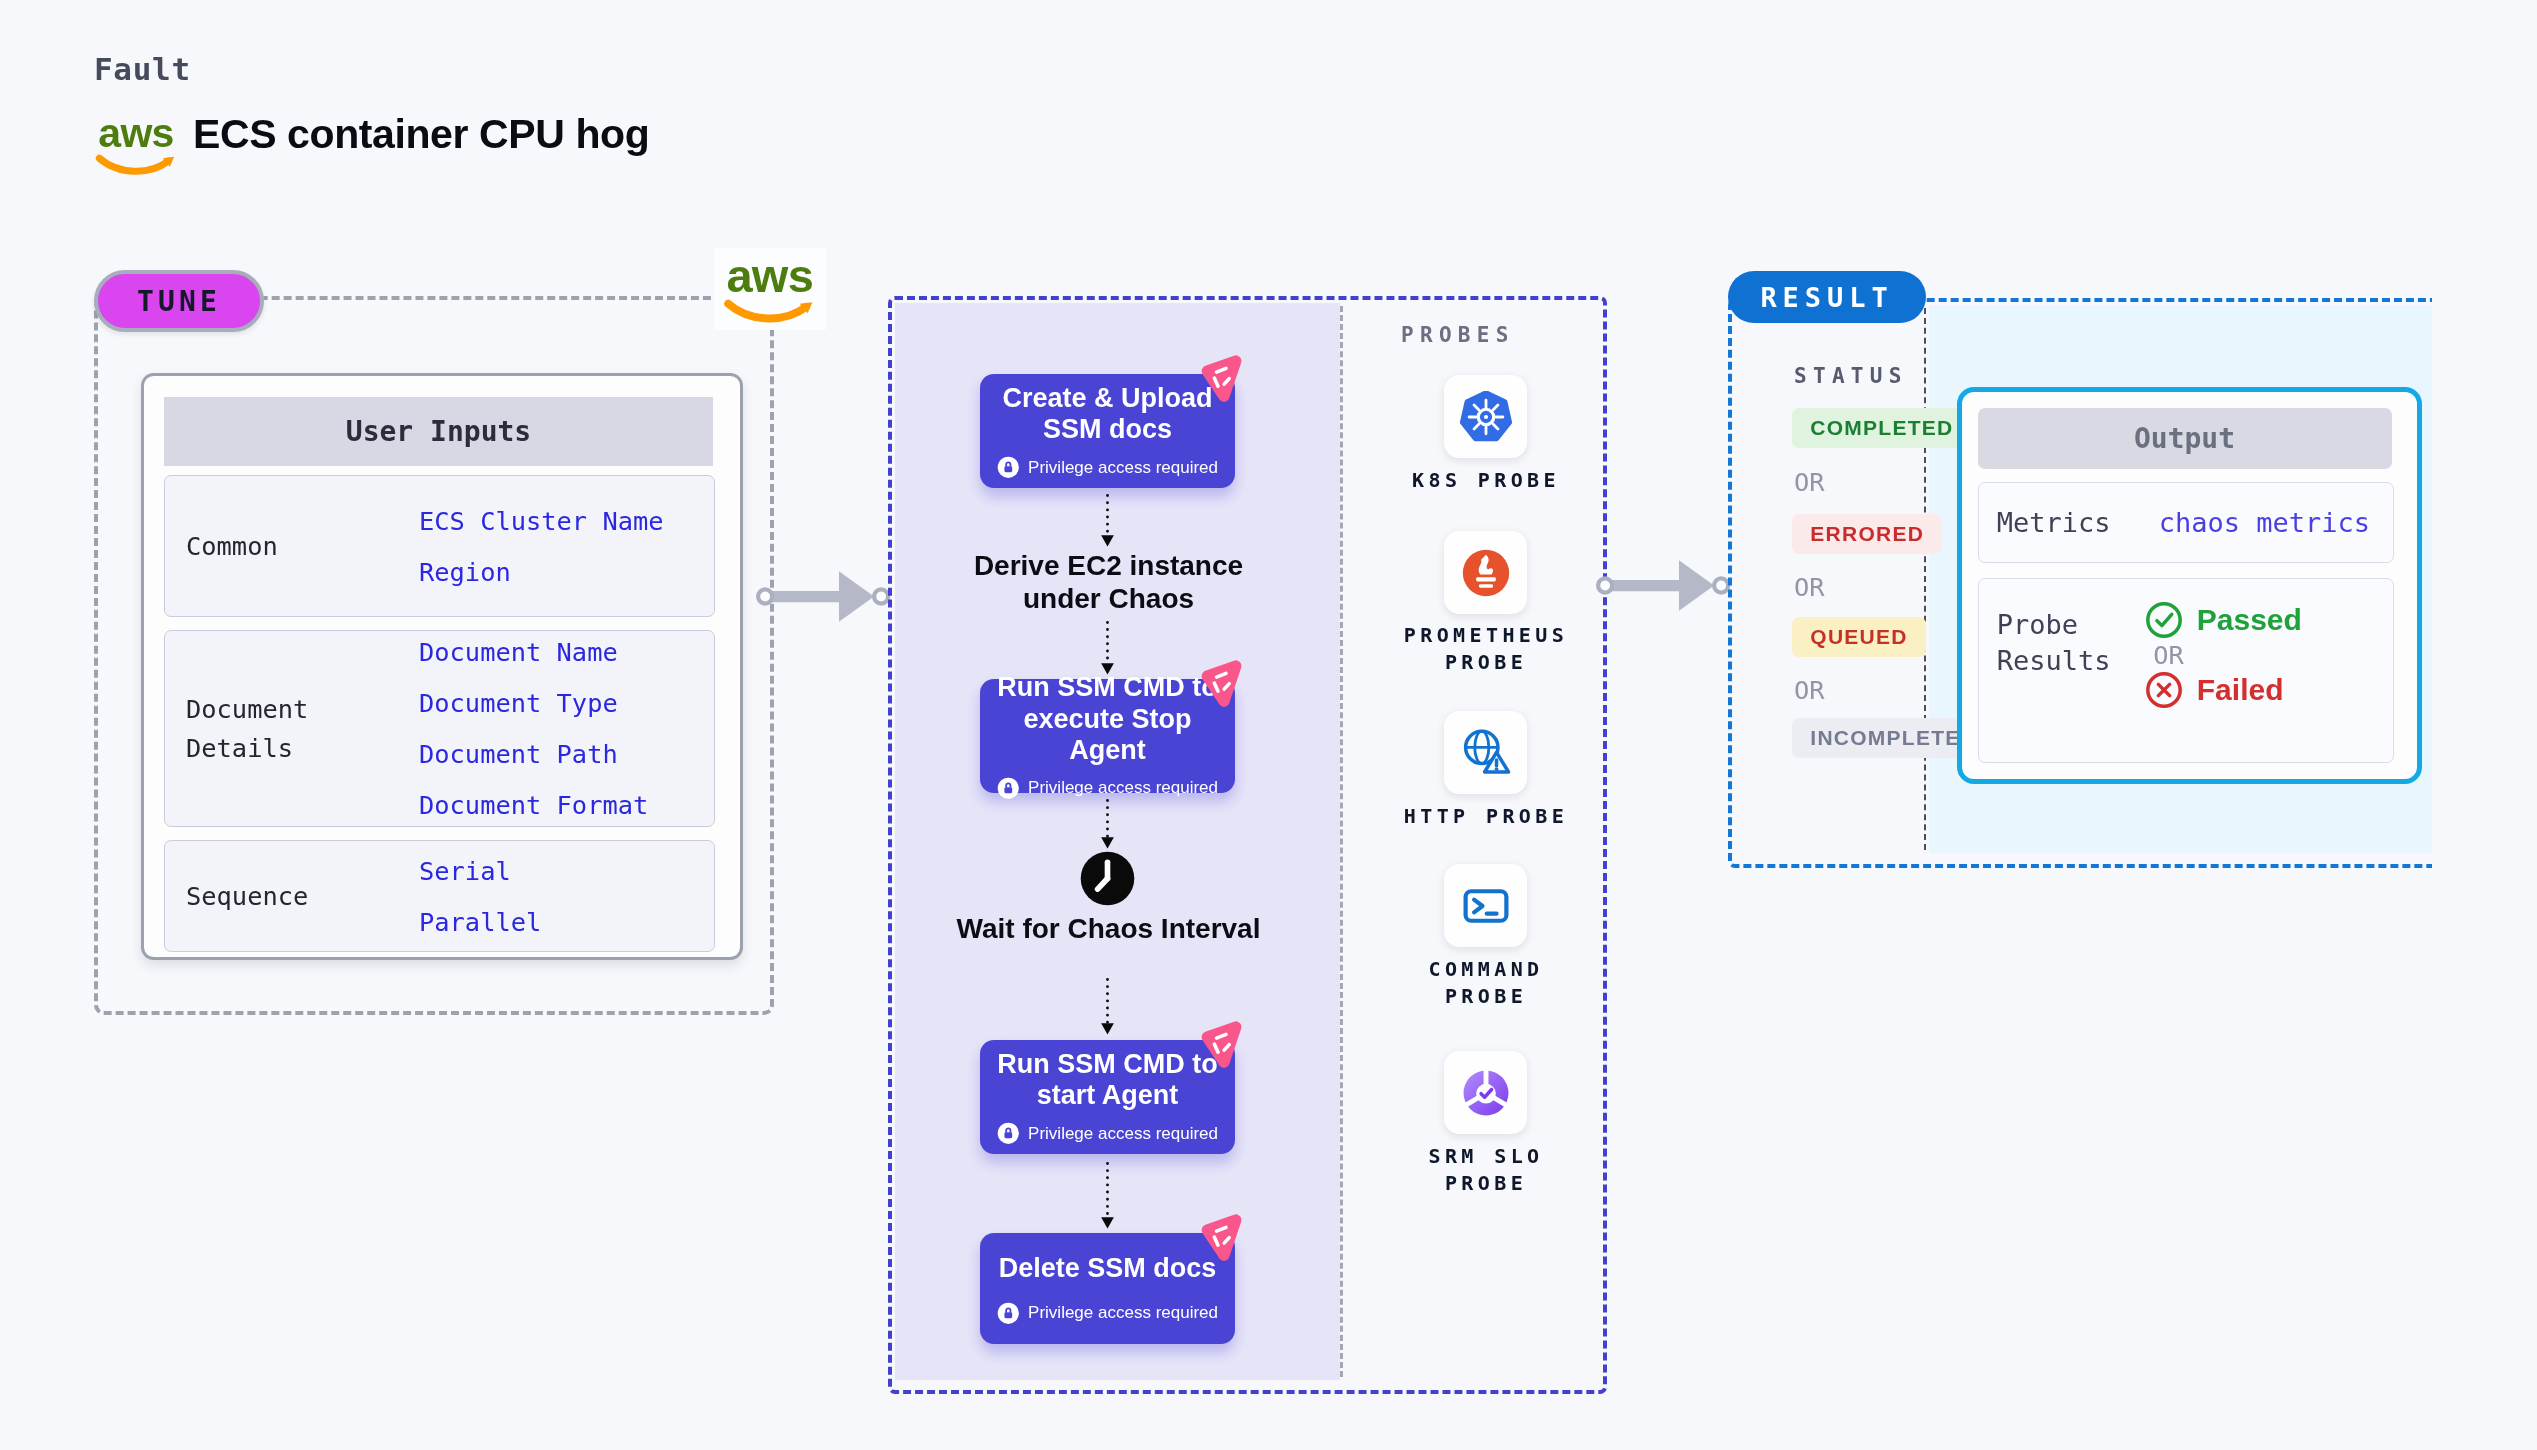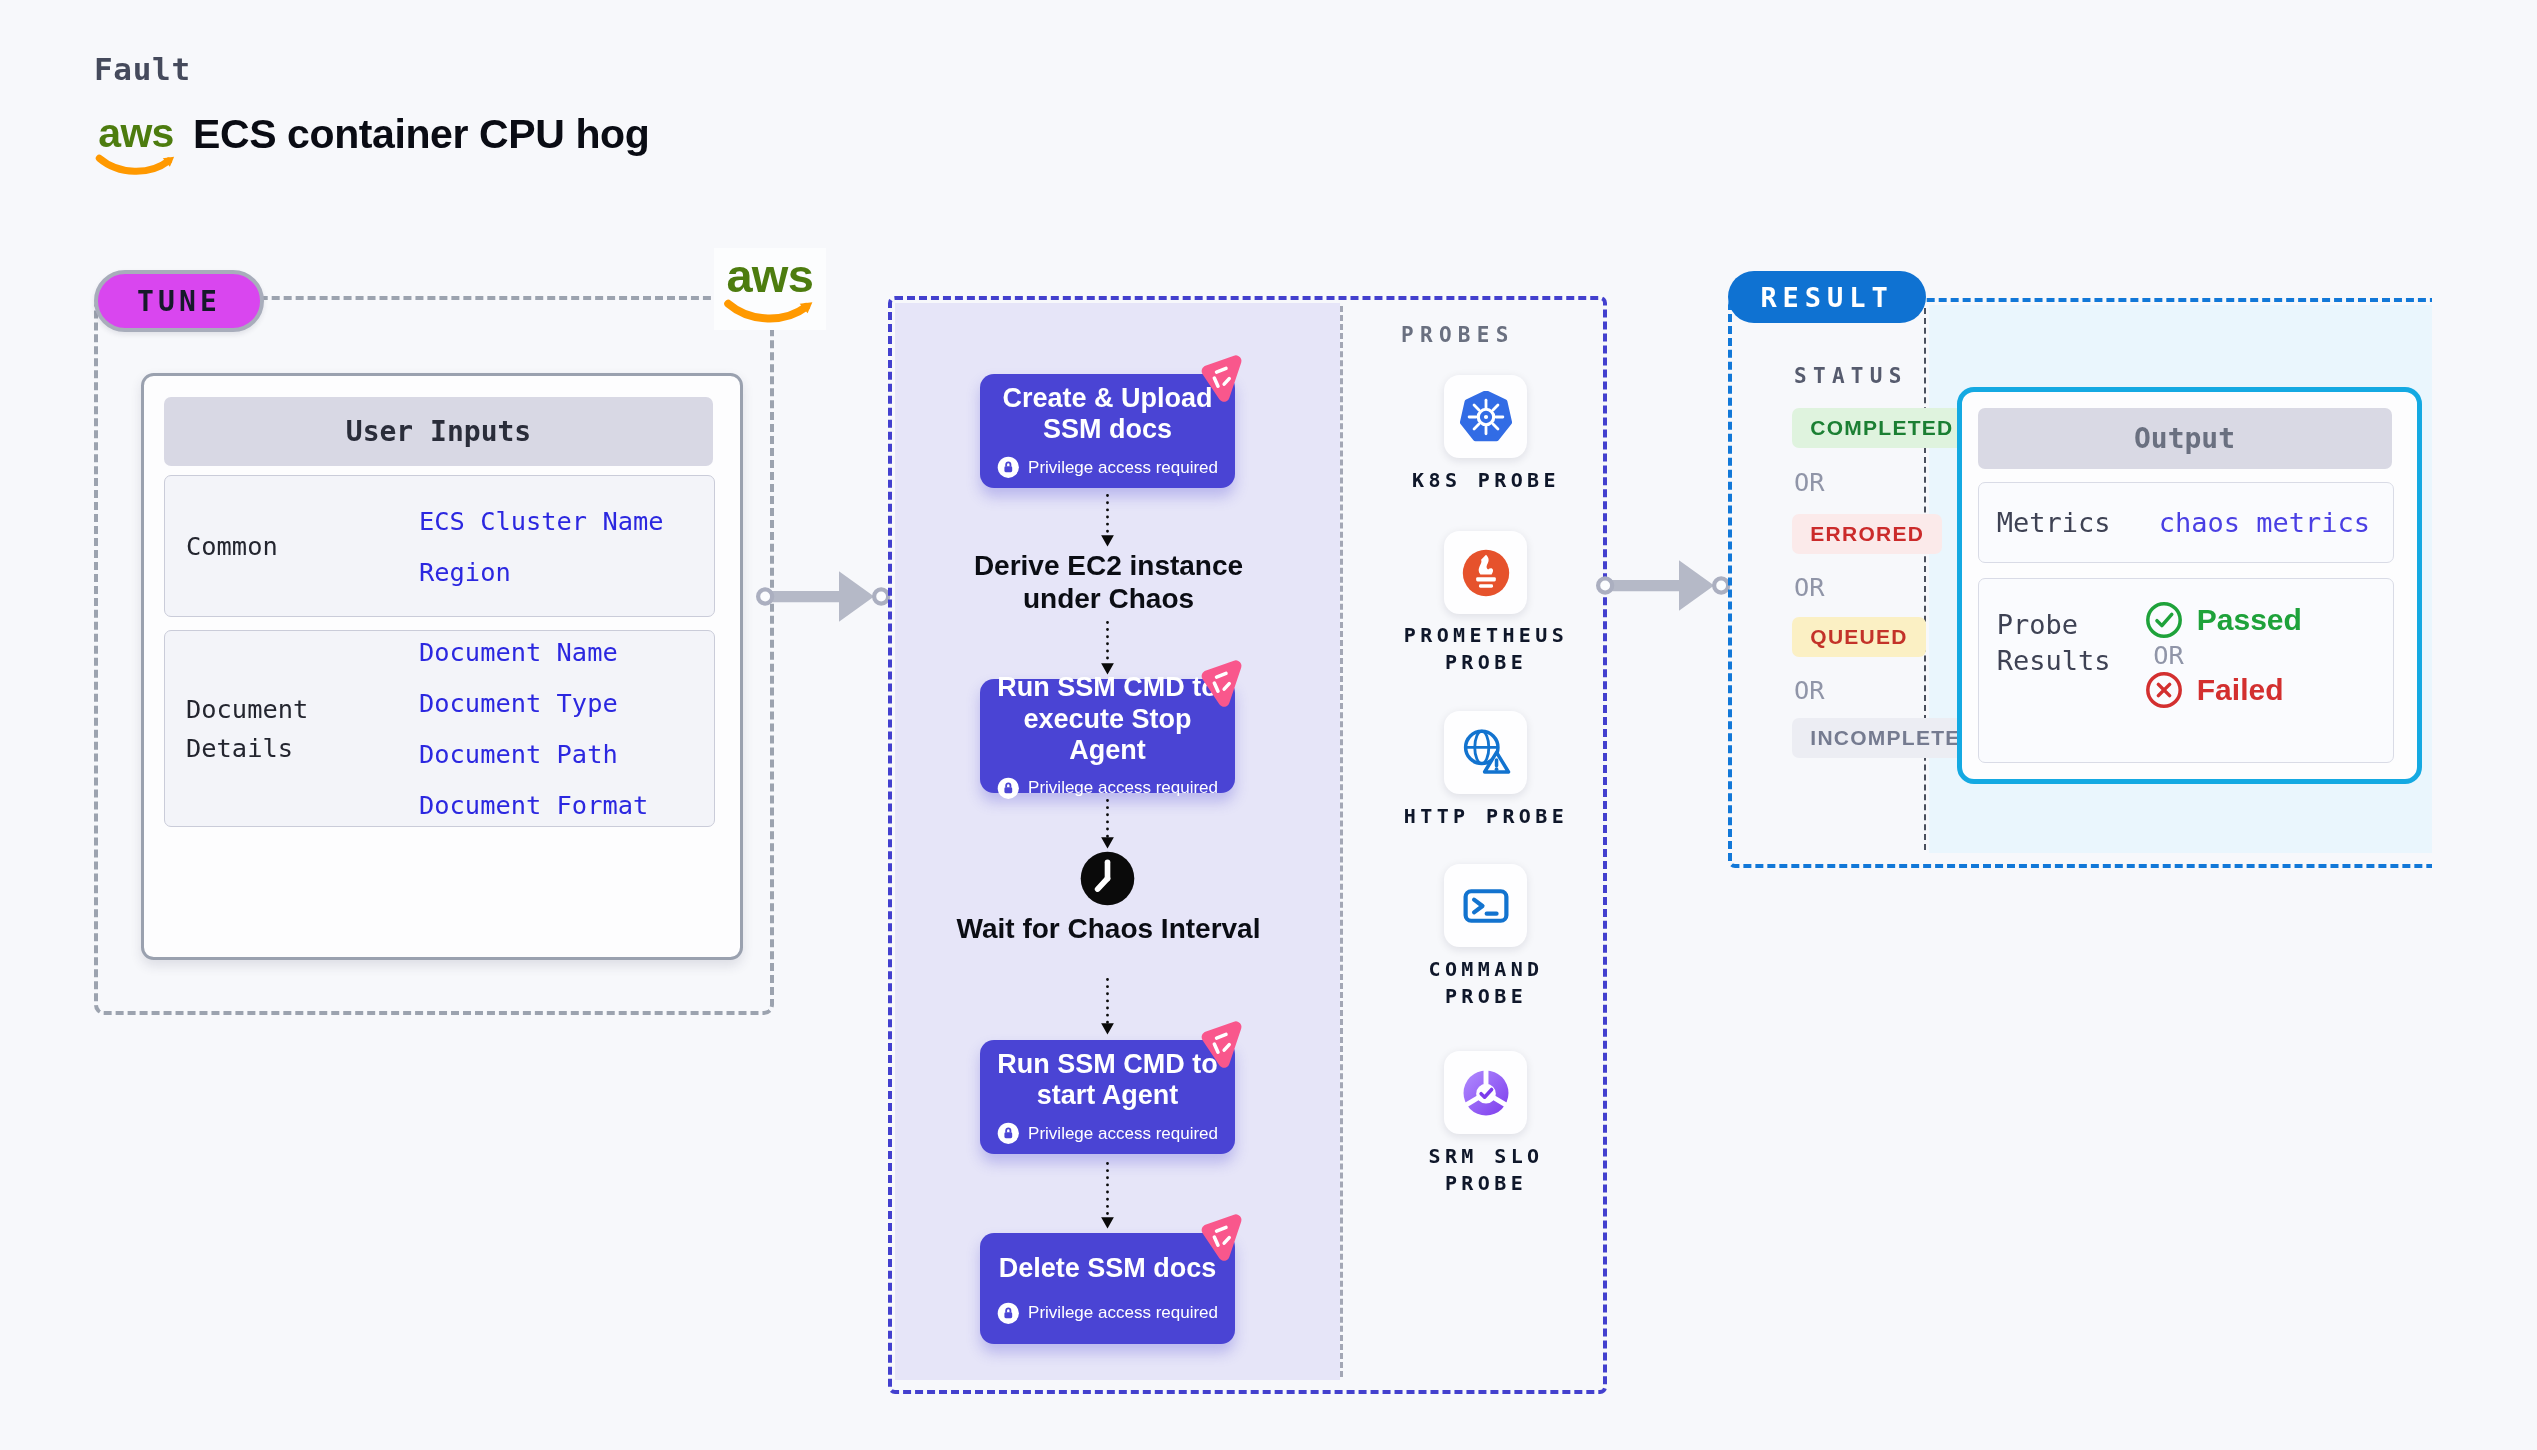--- a/index.html
+++ b/index.html
@@ -32,21 +32,21 @@
   .exec-frame{left:888px;top:296px;width:711px;height:1090px;border:4.2px dashed #4340CE;border-radius:7px;}
   .result-frame{left:1728px;top:298px;width:711px;height:562px;border:4.2px dashed #1278D8;border-radius:7px;}
   .exec-lavender{left:895px;top:303px;width:445px;height:1077px;background:#E6E5F8;}
   .exec-divider{left:1340px;top:306px;height:1071px;border-left:3.5px dashed #A3A7B5;}
   .result-cyan{left:1929px;top:305px;width:504px;height:548px;background:#EAF6FD;}
   .result-divider{left:1924px;top:308px;height:542px;border-left:2.8px dashed #4A4F5C;}
 
   
   .ui-card{left:141px;top:373px;width:596px;height:581px;background:#FDFDFE;border:3.5px solid #9AA1AF;
     border-radius:12.7px;box-shadow:0 5.6px 11.3px rgba(40,44,70,.12);}
-  .ui-header{left:20px;top:21px;width:549px;height:69px;background:#D8D8E4;border-radius:7px;
+  .ui-header{left:20px;top:21px;width:549px;height:69px;background:#D8D8E4;border-radius:0;
     display:flex;align-items:center;justify-content:center;font-size:28px;font-weight:600;color:#2A2D3A;}
   .ui-row{left:20px;width:549px;background:#F3F4F9;border:1.4px solid #CACCD9;border-radius:7px;
     display:flex;align-items:center;}
   .ui-row-1{top:99px;height:140px;}
   .ui-row-2{top:254px;height:195px;}
   .ui-row-3{top:464px;height:110px;}
   .ui-row-label{width:233px;padding-left:21px;font-size:25.4px;color:#23252F;line-height:1.5;}
   .ui-row-values{display:flex;flex-direction:column;justify-content:center;gap:21px;}
   .ui-link{font-size:25.4px;color:#2B27E0;}
 
@@ -149,20 +149,27 @@
     <div class="abs ui-row ui-row-2">
       <div class="mono ui-row-label">Document Details</div>
       <div class="ui-row-values">
         <span class="mono ui-link">Document Name</span>
         <span class="mono ui-link">Document Type</span>
         <span class="mono ui-link">Document Path</span>
         <span class="mono ui-link">Document Format</span>
       </div>
     </div>
 
+    <div class="abs ui-row ui-row-3">
+      <div class="mono ui-row-label">Sequence</div>
+      <div class="ui-row-values">
+        <span class="mono ui-link">Serial</span>
+        <span class="mono ui-link">Parallel</span>
+      </div>
+    </div>
   </div>
 
   <svg class="abs harrow-1" width="135" height="71" viewBox="0 0 192 100">
     <line x1="18" y1="50" x2="122" y2="50" stroke="#B5B9C7" stroke-width="16"></line>
     <polygon points="118,14 118,86 168,50" fill="#B5B9C7"></polygon>
     <circle cx="13" cy="50" r="10" fill="#FBFCFE" stroke="#ABAFC0" stroke-width="6"></circle>
     <circle cx="178" cy="50" r="10" fill="#FBFCFE" stroke="#ABAFC0" stroke-width="6"></circle>
   </svg>
 
   <div class="abs exec-lavender"></div>

